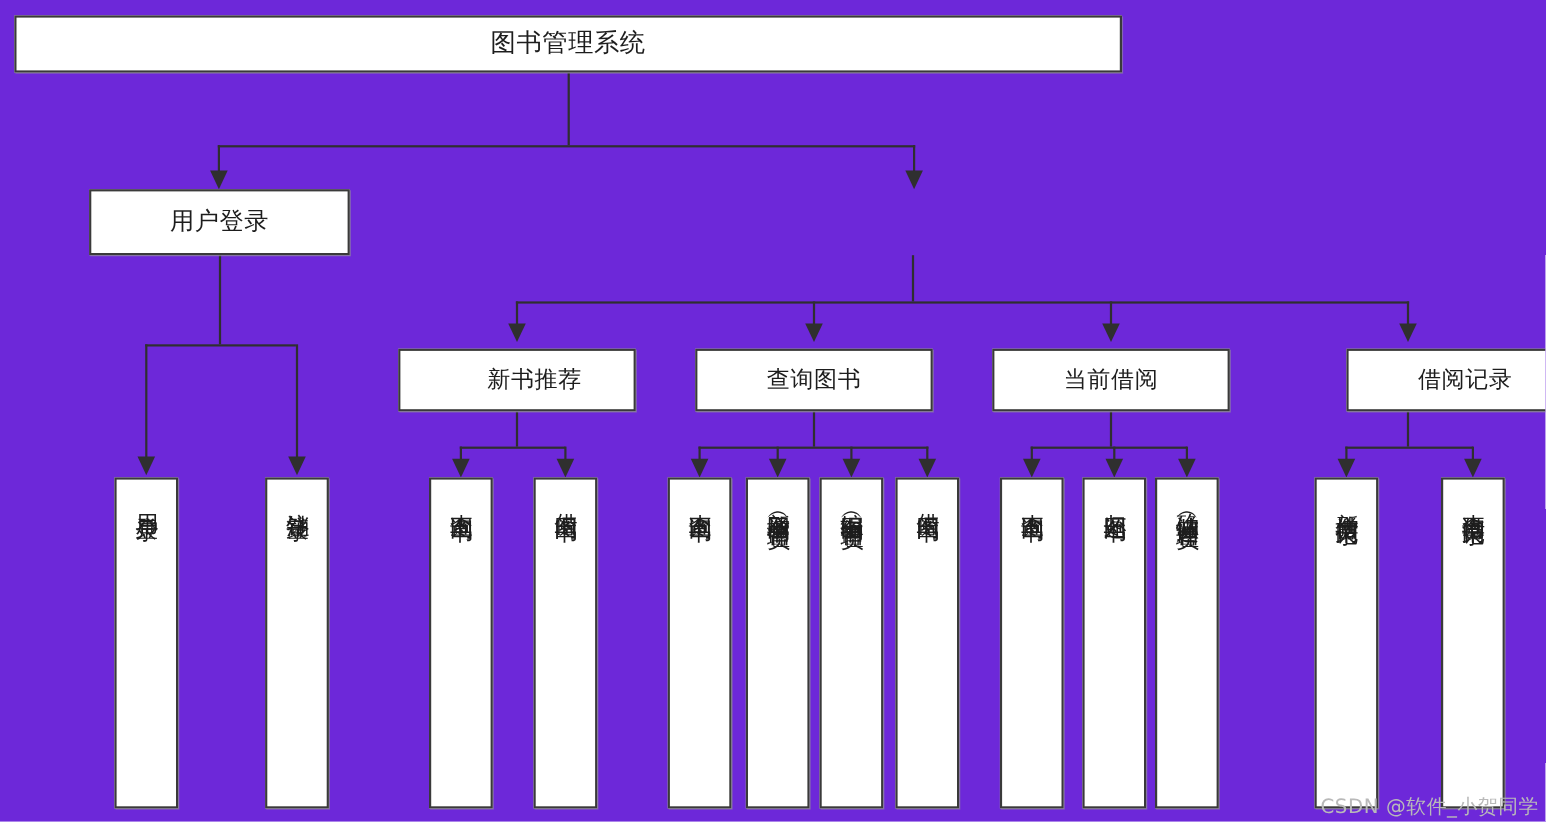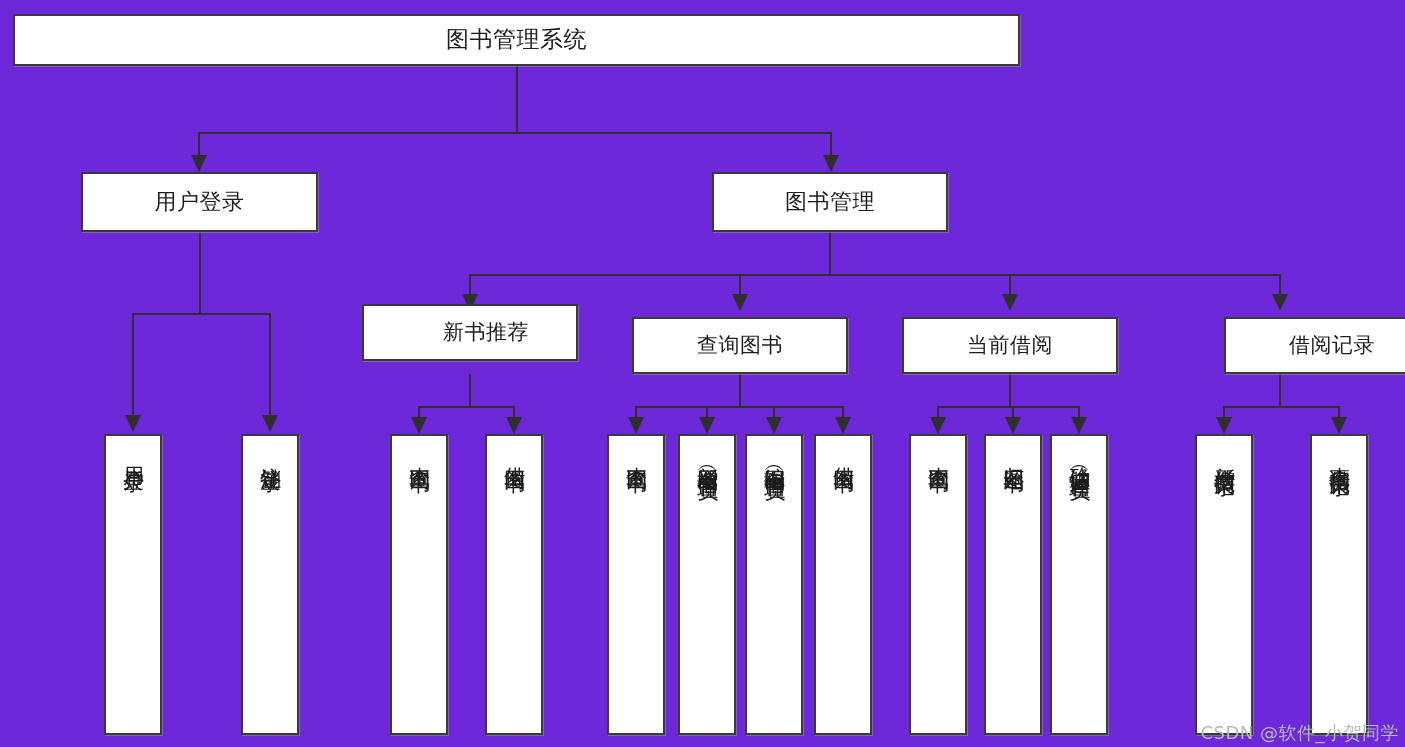--- a/index.html
+++ b/index.html
@@ -141,25 +141,22 @@
   <div class="conn v" style="left:1338px;top:406px;height:13px;"></div>
   <div class="arrow" style="left:1331px;top:417px;"></div>
 
   <div class="node root" style="left:13px;top:14px;width:1007px;height:52px;">
     <span class="label">图书管理系统</span>
   </div>
 
   <div class="node level1" style="left:81px;top:172px;width:237px;height:60px;">
     <span class="label">用户登录</span>
   </div>
-  <div class="node level1" style="left:712px;top:172px;width:236px;height:60px;">
-    <span class="label">图书管理</span>
-  </div>
-
-  <div class="node level2" style="left:362px;top:304px;width:216px;height:57px;padding-left:32px;">
+
+  <div class="node level2" style="left:362px;top:317px;width:216px;height:57px;padding-left:32px;">
     <span class="label">新书推荐</span>
   </div>
   <div class="node level2" style="left:632px;top:317px;width:216px;height:57px;">
     <span class="label">查询图书</span>
   </div>
   <div class="node level2" style="left:902px;top:317px;width:216px;height:57px;align-items:center;">
     <span class="label">当前借阅</span>
   </div>
   <div class="node level2" style="left:1224px;top:317px;width:216px;height:57px;">
     <span class="label">借阅记录</span>

